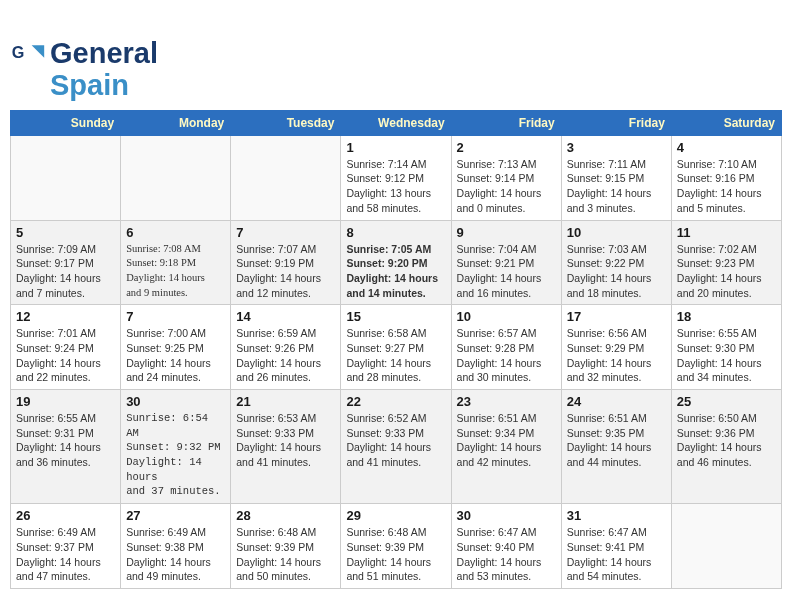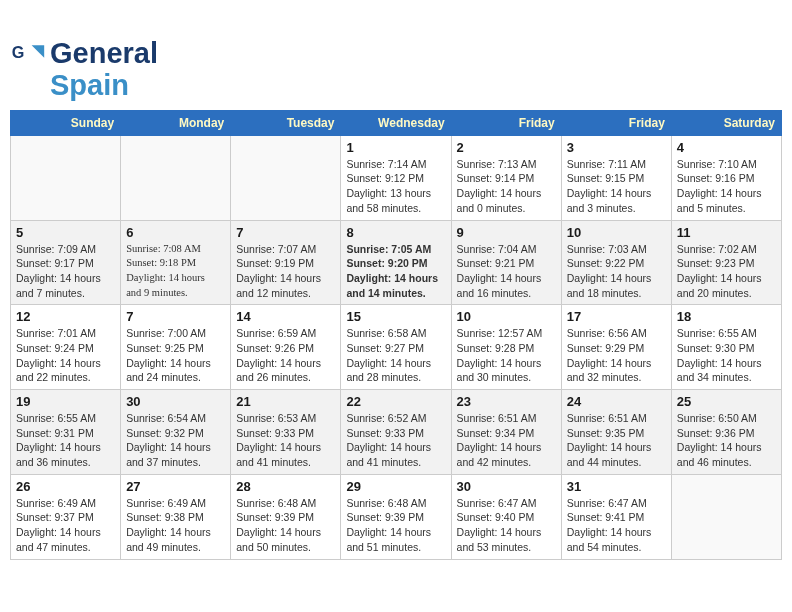--- a/index.html
+++ b/index.html
@@ -224,21 +224,21 @@
         </td>
         <td>
           <div class="day-num">15</div>
           <div class="day-info" style="white-space: pre-line;">Sunrise: 6:58 AM
 Sunset: 9:27 PM
 Daylight: 14 hours
 and 28 minutes.</div>
         </td>
         <td>
           <div class="day-num">10</div>
-          <div class="day-info" style="white-space: pre-line;">Sunrise: 12:57 AM
+          <div class="day-info" style="white-space: pre-line;">Sunrise: 6:57 AM
 Sunset: 9:28 PM
 Daylight: 14 hours
 and 30 minutes.</div>
         </td>
         <td>
           <div class="day-num">17</div>
           <div class="day-info" style="white-space: pre-line;">Sunrise: 6:56 AM
 Sunset: 9:29 PM
 Daylight: 14 hours
 and 32 minutes.</div>
@@ -254,21 +254,21 @@
       <tr class="row-shade">
         <td>
           <div class="day-num">19</div>
           <div class="day-info" style="white-space: pre-line;">Sunrise: 6:55 AM
 Sunset: 9:31 PM
 Daylight: 14 hours
 and 36 minutes.</div>
         </td>
         <td>
           <div class="day-num">30</div>
-          <div class="day-info" style="white-space: pre-line;">Sunrise: 6:54 AM
+          <div class="day-info" style="white-space: pre-line; font-family: Liberation Mono, monospace;">Sunrise: 6:54 AM
 Sunset: 9:32 PM
 Daylight: 14 hours
 and 37 minutes.</div>
         </td>
         <td>
           <div class="day-num">21</div>
           <div class="day-info" style="white-space: pre-line;">Sunrise: 6:53 AM
 Sunset: 9:33 PM
 Daylight: 14 hours
 and 41 minutes.</div>

